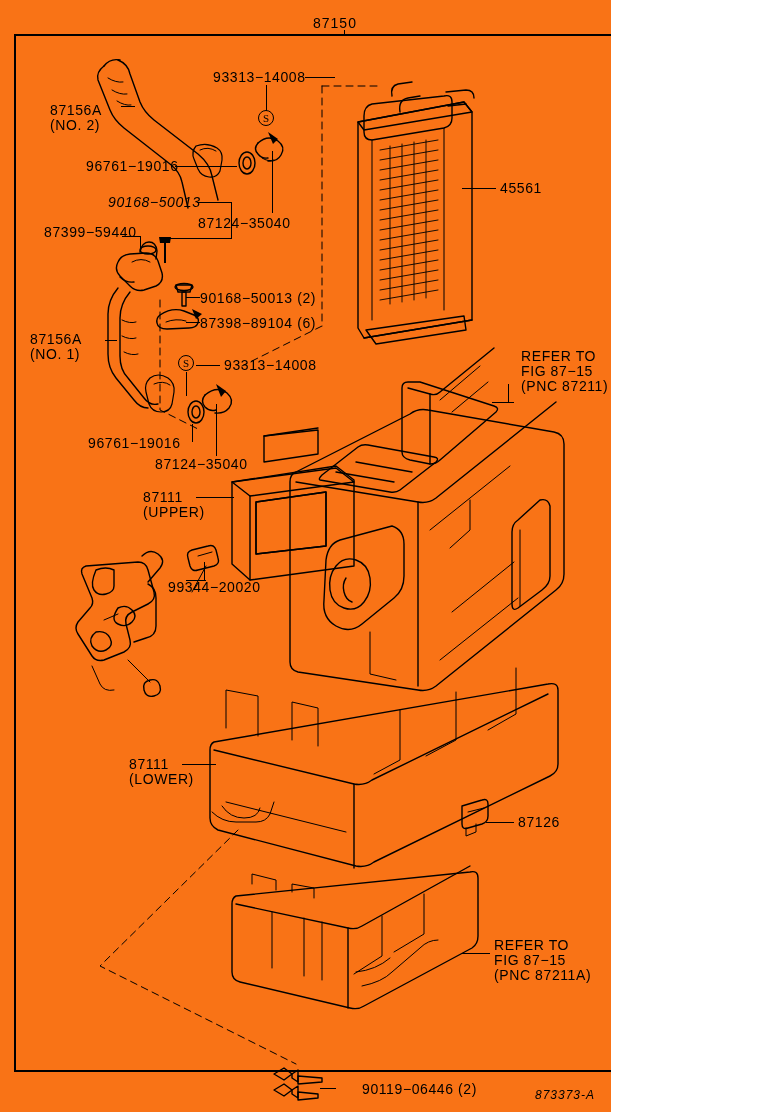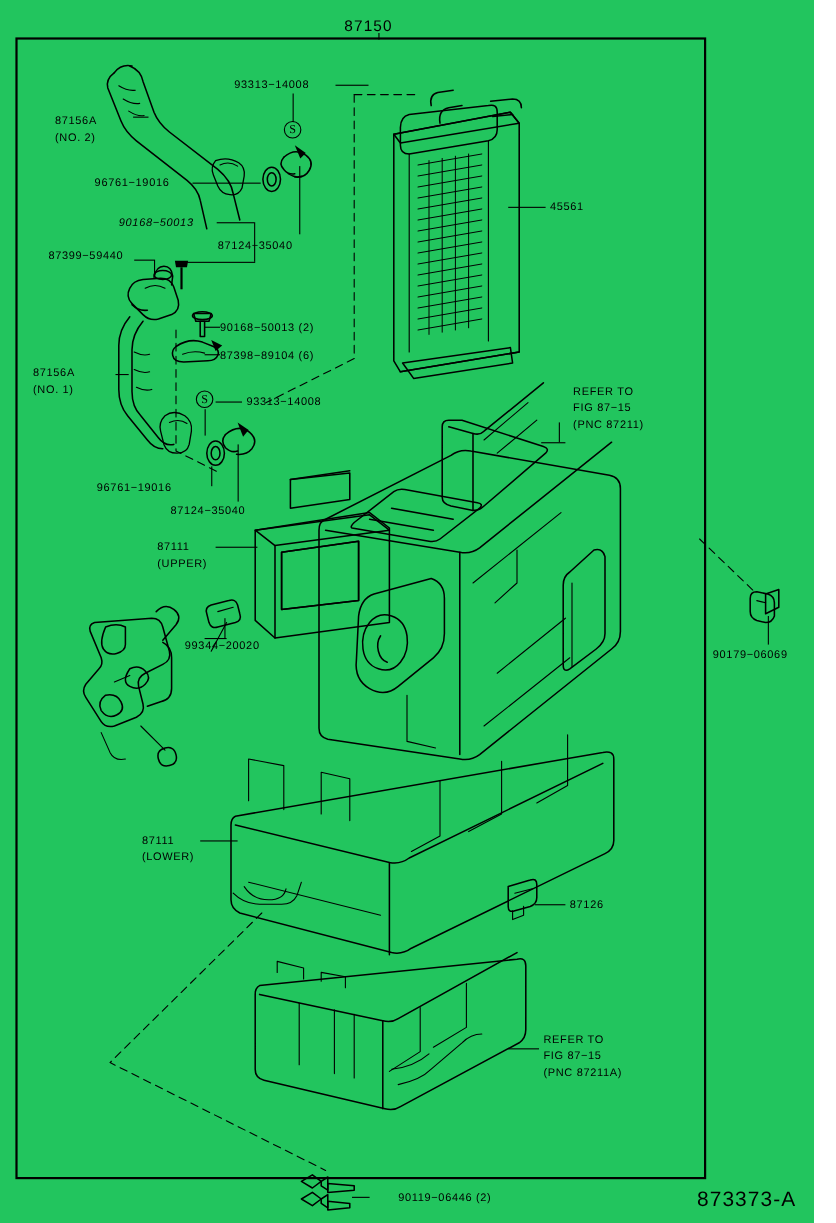--- a/index.html
+++ b/index.html
@@ -2,41 +2,41 @@
 <html><head>
 <meta charset="utf-8">
 <style>
   html, body {
     margin: 0;
     padding: 0;
     background: #ffffff;
   }
   #page {
     position: relative;
-    width: 740px;
+    width: 611px;
     height: 1112px;
-    background: #22c55e;
+    background: #f97316;
     font-family: "Liberation Sans", sans-serif;
     overflow: hidden;
   }
   
   .frame {
     position: absolute;
     left: 14px;
     top: 34px;
     width: 628px;
     height: 1038px;
     border: 2px solid #000;
     box-sizing: border-box;
   }
   
   .lbl {
     position: absolute;
     font-family: "Liberation Sans", sans-serif;
-    font-size: 10px;
+    font-size: 14px;
     letter-spacing: 0.6px;
     color: #000;
     white-space: pre;
     line-height: 15px;
   }
   .lbl.code {
     font-size: 14px;
     letter-spacing: 1px;
   }
   
@@ -65,22 +65,23 @@
     left: 0;
     top: 0;
     width: 760px;
     height: 1112px;
     pointer-events: none;
   }
   .fignum {
     position: absolute;
     right: 16px;
     bottom: 10px;
-    font-size: 19px;
+    font-size: 12px;
     letter-spacing: 1px;
+    font-style: italic;
   }
 </style>
 </head>
 <body>
 
 <div id="page">
 
   <div class="lbl code" style="left:313px; top:16px;">87150</div>
   <div class="ln vln" style="left:344px; top:30px; height:6px;"></div>
 

